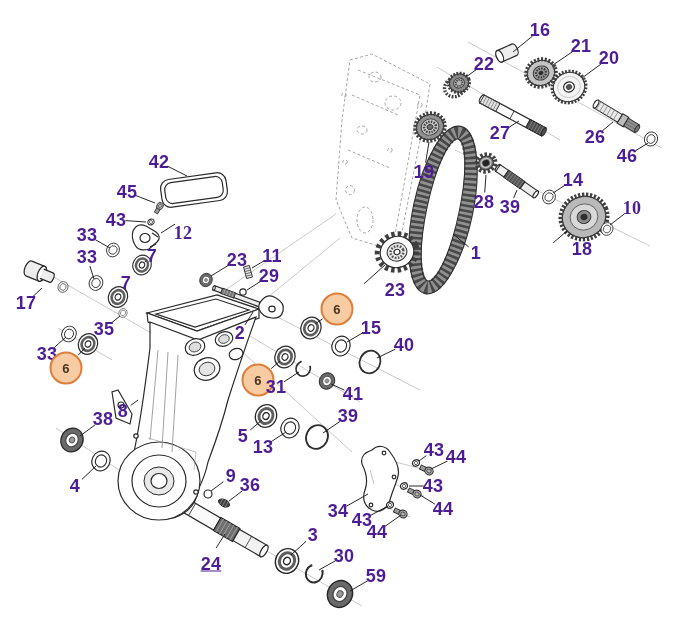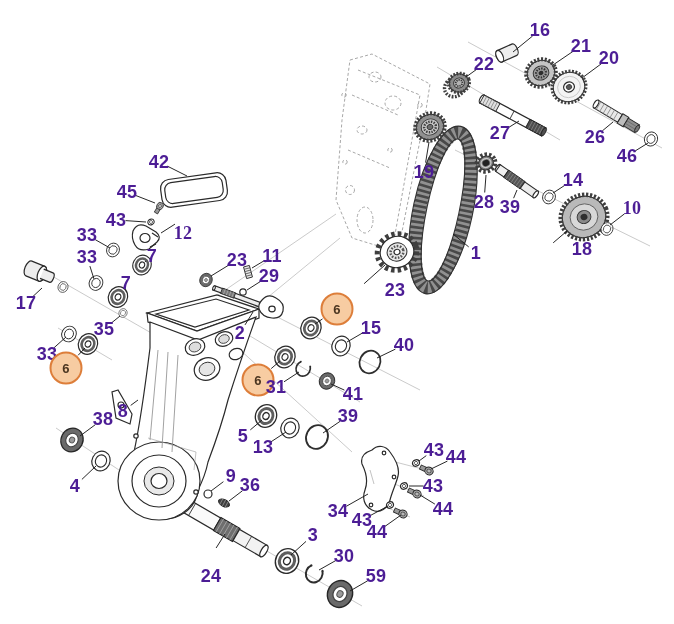--- a/index.html
+++ b/index.html
@@ -429,21 +429,21 @@
       <div class="lbl" style="left: 276px; top: 387px;">31</div>
       <div class="lbl" style="left: 353px; top: 394px;">41</div>
       <div class="lbl" style="left: 123px; top: 411px;">8</div>
       <div class="lbl" style="left: 243px; top: 436px;">5</div>
       <div class="lbl" style="left: 263px; top: 447px;">13</div>
       <div class="lbl" style="left: 348px; top: 416px;">39</div>
       <div class="lbl" style="left: 103px; top: 419px;">38</div>
       <div class="lbl" style="left: 75px; top: 486px;">4</div>
       <div class="lbl" style="left: 231px; top: 476px;">9</div>
       <div class="lbl" style="left: 250px; top: 485px; text-align: right;">36</div>
-      <div class="lbl" style="left: 211px; top: 576px;">24</div>
+      <div class="lbl" style="left: 211px; top: 564px; text-decoration: underline;">24</div>
       <div class="lbl" style="left: 313px; top: 535px;">3</div>
       <div class="lbl" style="left: 344px; top: 556px;">30</div>
       <div class="lbl" style="left: 376px; top: 576px;">59</div>
       <div class="lbl" style="left: 338px; top: 511px;">34</div>
       <div class="lbl" style="left: 434px; top: 450px;">43</div>
       <div class="lbl" style="left: 456px; top: 457px;">44</div>
       <div class="lbl" style="left: 433px; top: 486px;">43</div>
       <div class="lbl" style="left: 443px; top: 509px;">44</div>
       <div class="lbl" style="left: 362px; top: 520px;">43</div>
       <div class="lbl" style="left: 377px; top: 532px;">44</div>

